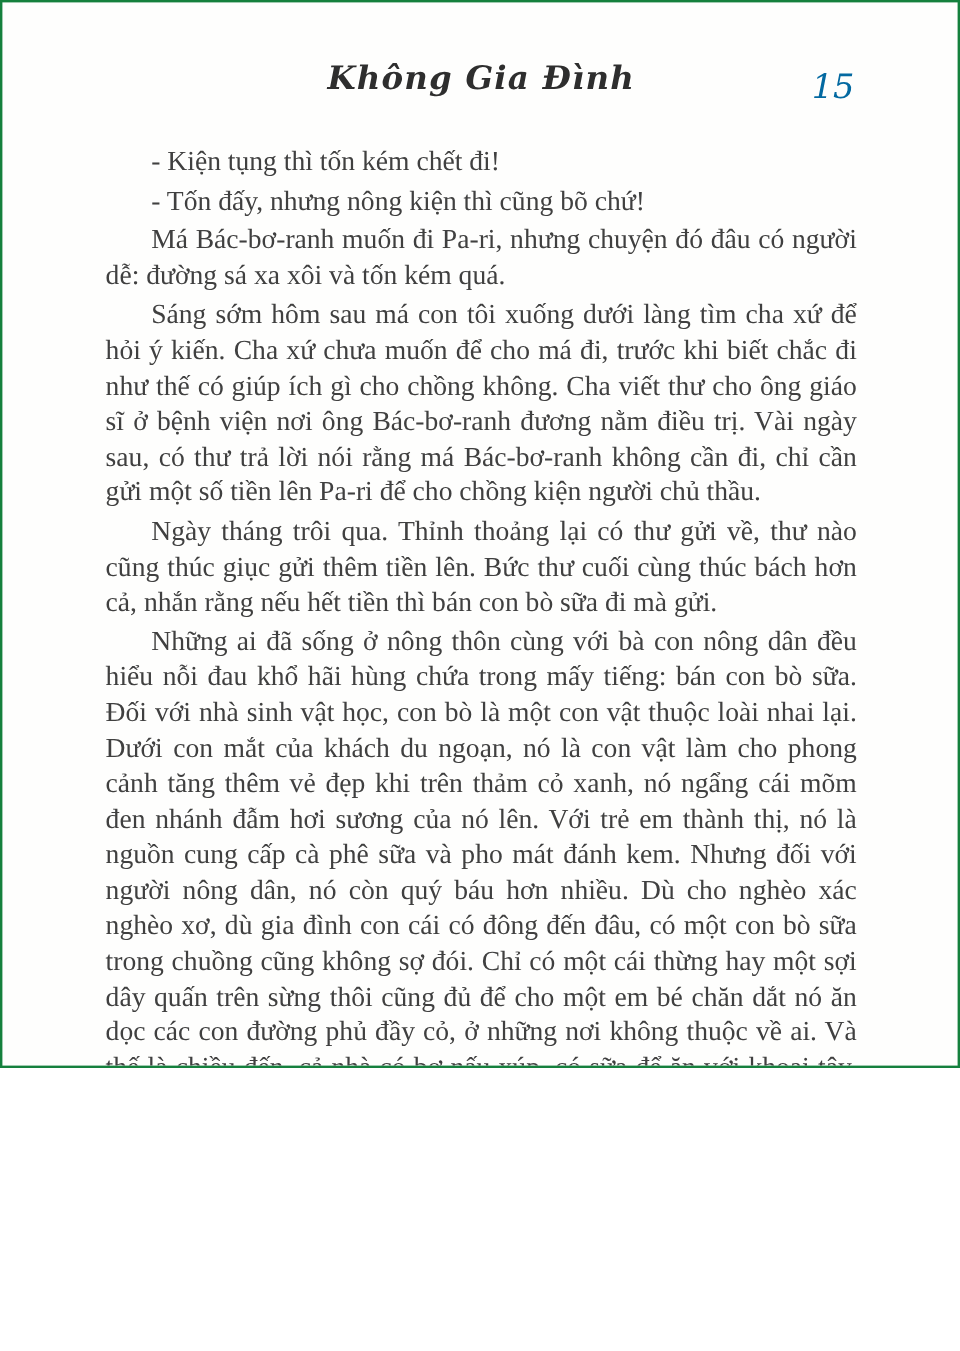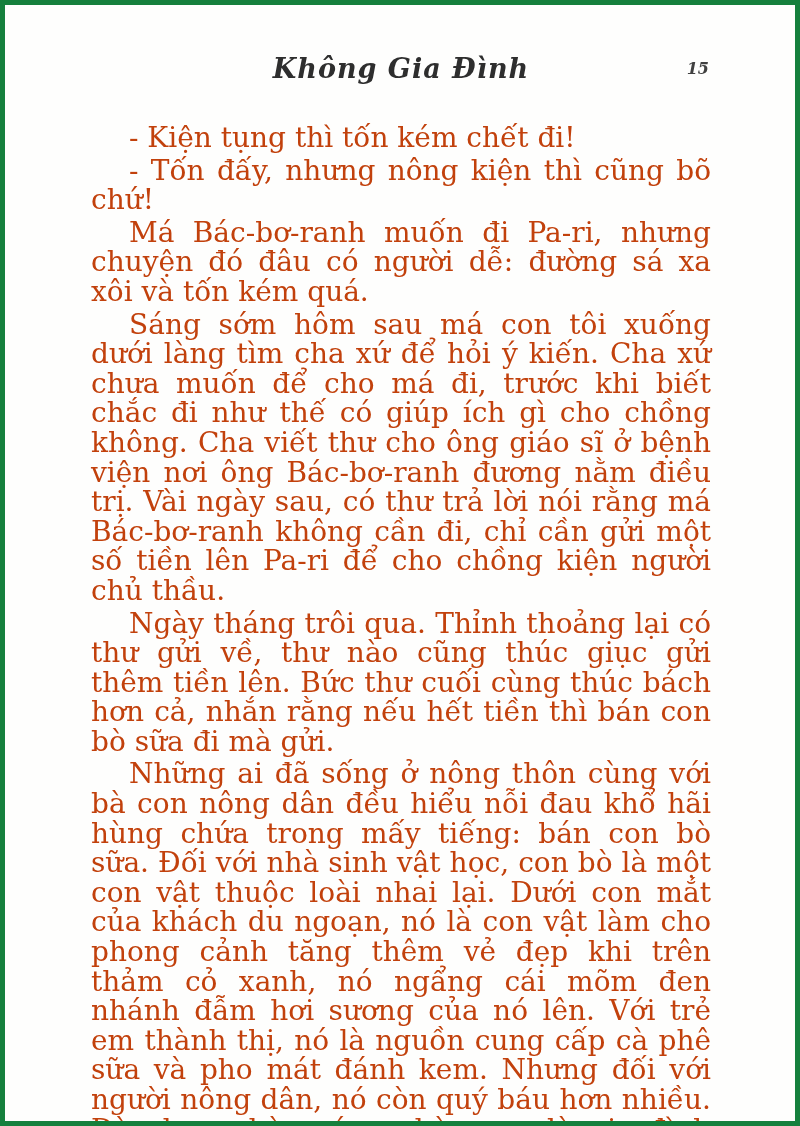--- a/index.html
+++ b/index.html
@@ -3,24 +3,24 @@
 <meta charset="utf-8">
 <style>
   html, body {
     margin: 0;
     padding: 0;
     background: #ffffff;
   }
   .page {
     position: relative;
     width: 800px;
-    height: 1126px;
+    height: 890px;
     box-sizing: border-box;
     background: #fefefd;
-    border: 5px solid #15803d;
+    border: 2px solid #15803d;
     padding: 48px 84px 0 86px;
     font-family: "DejaVu Serif", "Liberation Serif", serif;
     color: #3b3b3b;
     overflow: hidden;
   }
   .header {
     position: relative;
     height: 44px;
     margin-bottom: 26px;
   }
@@ -32,32 +32,32 @@
     font-size: 27px;
     letter-spacing: 1px;
     font-style: italic;
     font-weight: 600;
     color: #2e2e2e;
   }
   .page-number {
     position: absolute;
     right: 2px;
     top: 6px;
-    font-size: 16px;
+    font-size: 28px;
     font-style: italic;
-    color: #404040;
-    font-weight: bold;
+    color: #0369a1;
   }
   .body-text p {
     margin: 0 0 3px 0;
-    font-size: 28px;
+    font-size: 23px;
     line-height: 29.6px;
     text-align: justify;
     text-indent: 38px;
-    color: #c2410c;
+    color: #404040;
+    font-family: Liberation Serif, serif;
   }
 </style>
 </head>
 <body>
 
 <div class="page">
   <div class="header">
     <div class="book-title">Không Gia Đình</div>
     <div class="page-number">15</div>
   </div>

